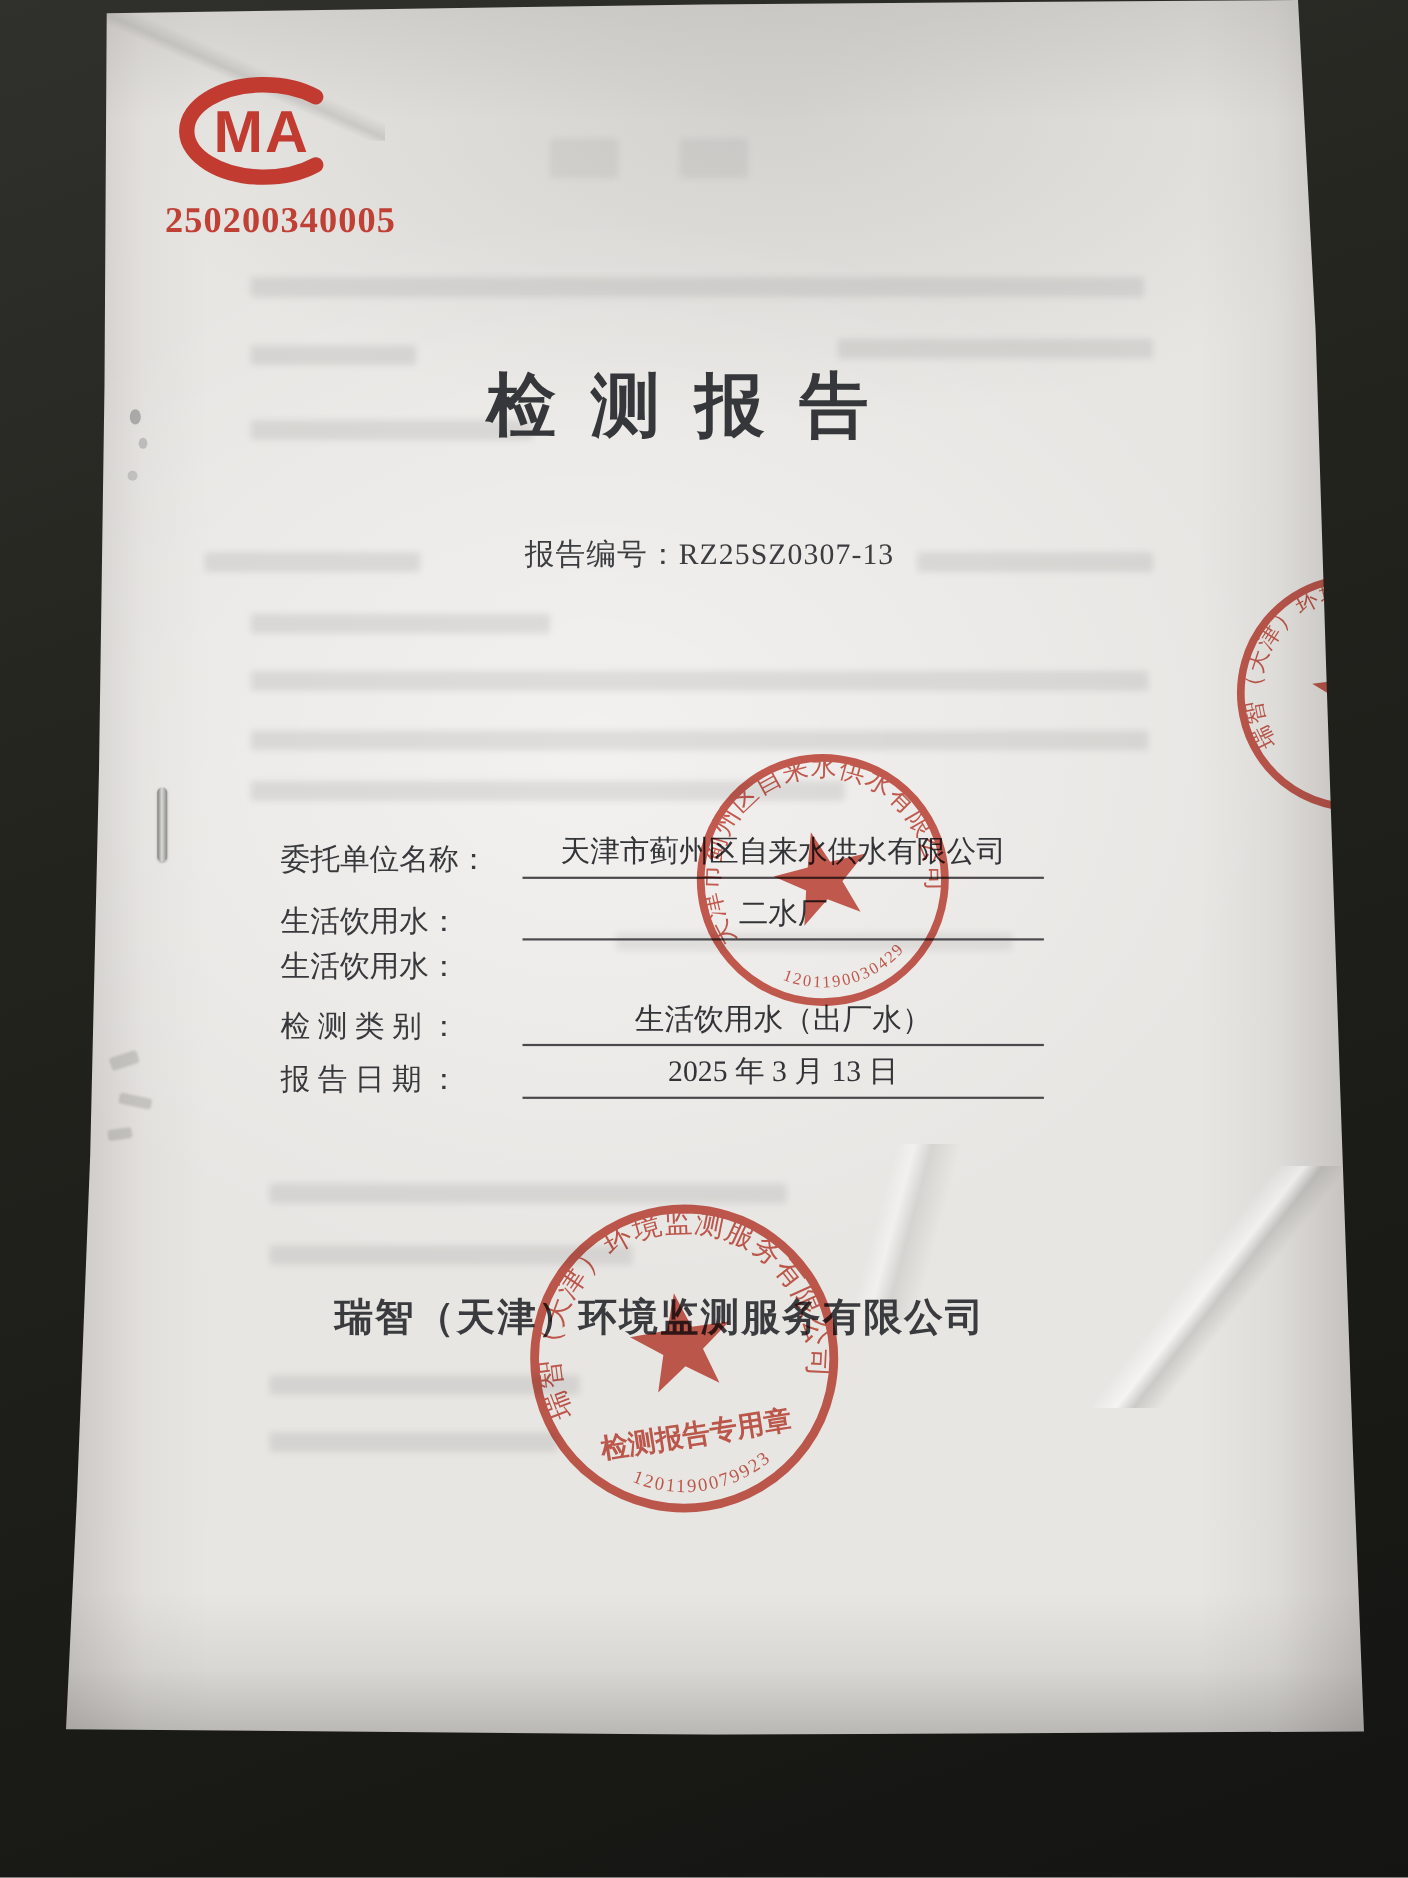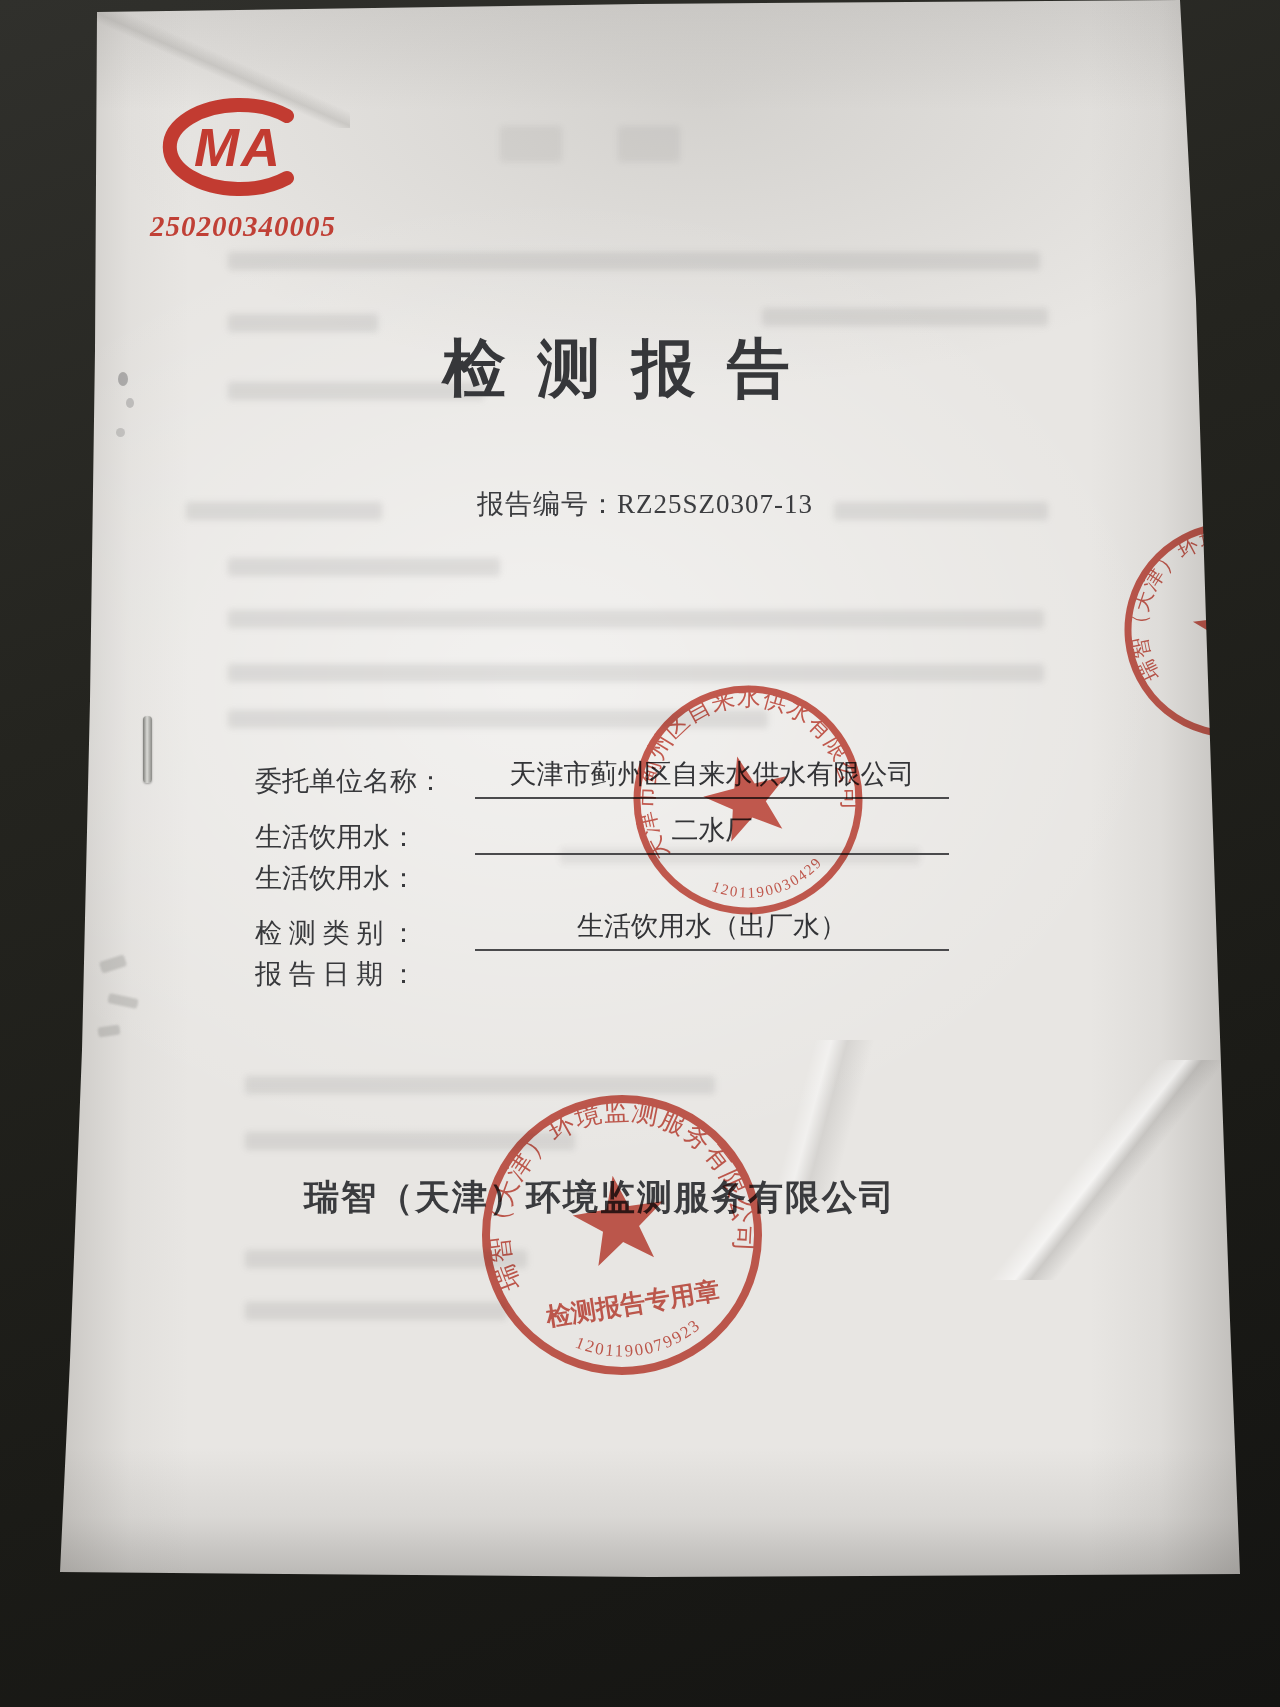--- a/index.html
+++ b/index.html
@@ -11,22 +11,22 @@
     background:
       radial-gradient(900px 700px at 42% 40%, rgba(255,255,255,0.45), rgba(255,255,255,0) 70%),
       radial-gradient(800px 380px at 55% 6%, rgba(140,138,133,0.22), rgba(140,138,133,0) 75%),
       linear-gradient(to right, rgba(110,106,100,0.25) 60px, rgba(110,106,100,0.05) 130px, rgba(0,0,0,0) 190px),
       linear-gradient(to left, rgba(95,92,88,0.28) 45px, rgba(95,92,88,0.07) 120px, rgba(0,0,0,0) 190px),
       linear-gradient(to top, rgba(88,86,83,0.32) 130px, rgba(88,86,83,0.10) 190px, rgba(0,0,0,0) 260px),
       linear-gradient(to bottom, rgba(105,103,100,0.16) 0px, rgba(0,0,0,0) 110px),
       #e8e6e3;}
   .crease{position:absolute;pointer-events:none;}
   .ghost{position:absolute;filter:blur(3px);background:rgba(105,105,110,0.15);border-radius:3px;}
-  .cma{position:absolute;left:150px;top:92px;width:175px;font-style:italic;}
-  .cma-num{margin-top:4px;font-size:29px;letter-spacing:1px;color:#c04036;font-weight:bold;}
+  .cma{position:absolute;left:150px;top:64px;width:175px;}
+  .cma-num{margin-top:4px;font-size:33px;letter-spacing:1px;color:#c04036;font-weight:bold;}
   .title{position:absolute;left:0;top:326px;width:1240px;margin:0;text-align:center;
     font-size:63px;font-weight:700;color:#36373a;letter-spacing:8px;}
   .report-no{position:absolute;left:0;top:486px;width:1290px;text-align:center;
     font-size:27px;color:#3c3d40;letter-spacing:1px;}
   .fields{position:absolute;left:255px;top:756px;width:694px;}
   .frow{position:absolute;left:0;display:flex;width:694px;align-items:flex-end;gap:28px;}
   .flabel{width:192px;flex:none;font-size:27px;color:#38393c;white-space:nowrap;}
   .fvalue{flex:1;text-align:center;font-size:27px;color:#333437;border-bottom:2px solid #4a4a4c;
     padding-bottom:5px;white-space:nowrap;}
   .company{position:absolute;left:0;top:1174px;width:1200px;text-align:center;
@@ -93,20 +93,21 @@
       </div>
       <div class="frow" style="top:104px">
         <span class="flabel">生活饮用水：</span>
       </div>
       <div class="frow" style="top:152px">
         <span class="flabel">检 测 类 别 ：</span>
         <span class="fvalue">生活饮用水（出厂水）</span>
       </div>
       <div class="frow" style="top:200px">
         <span class="flabel">报 告 日 期 ：</span>
+        <span class="fvalue">2025 年 3 月 13 日</span>
       </div>
     </div>
 
     <div class="company">瑞智（天津）环境监测服务有限公司</div>
 
     <svg class="stamp" style="left:630px;top:682px" width="236" height="236" viewBox="-118 -118 236 236">
       <g transform="rotate(-14)" fill="#c8493c">
         <circle r="111" fill="none" stroke="#c8493c" stroke-width="7"></circle>
         <path id="arcC1" d="M -88,36 A 95,95 0 1 1 88,36" fill="none"></path>
         <text font-size="23.5" letter-spacing="1">

